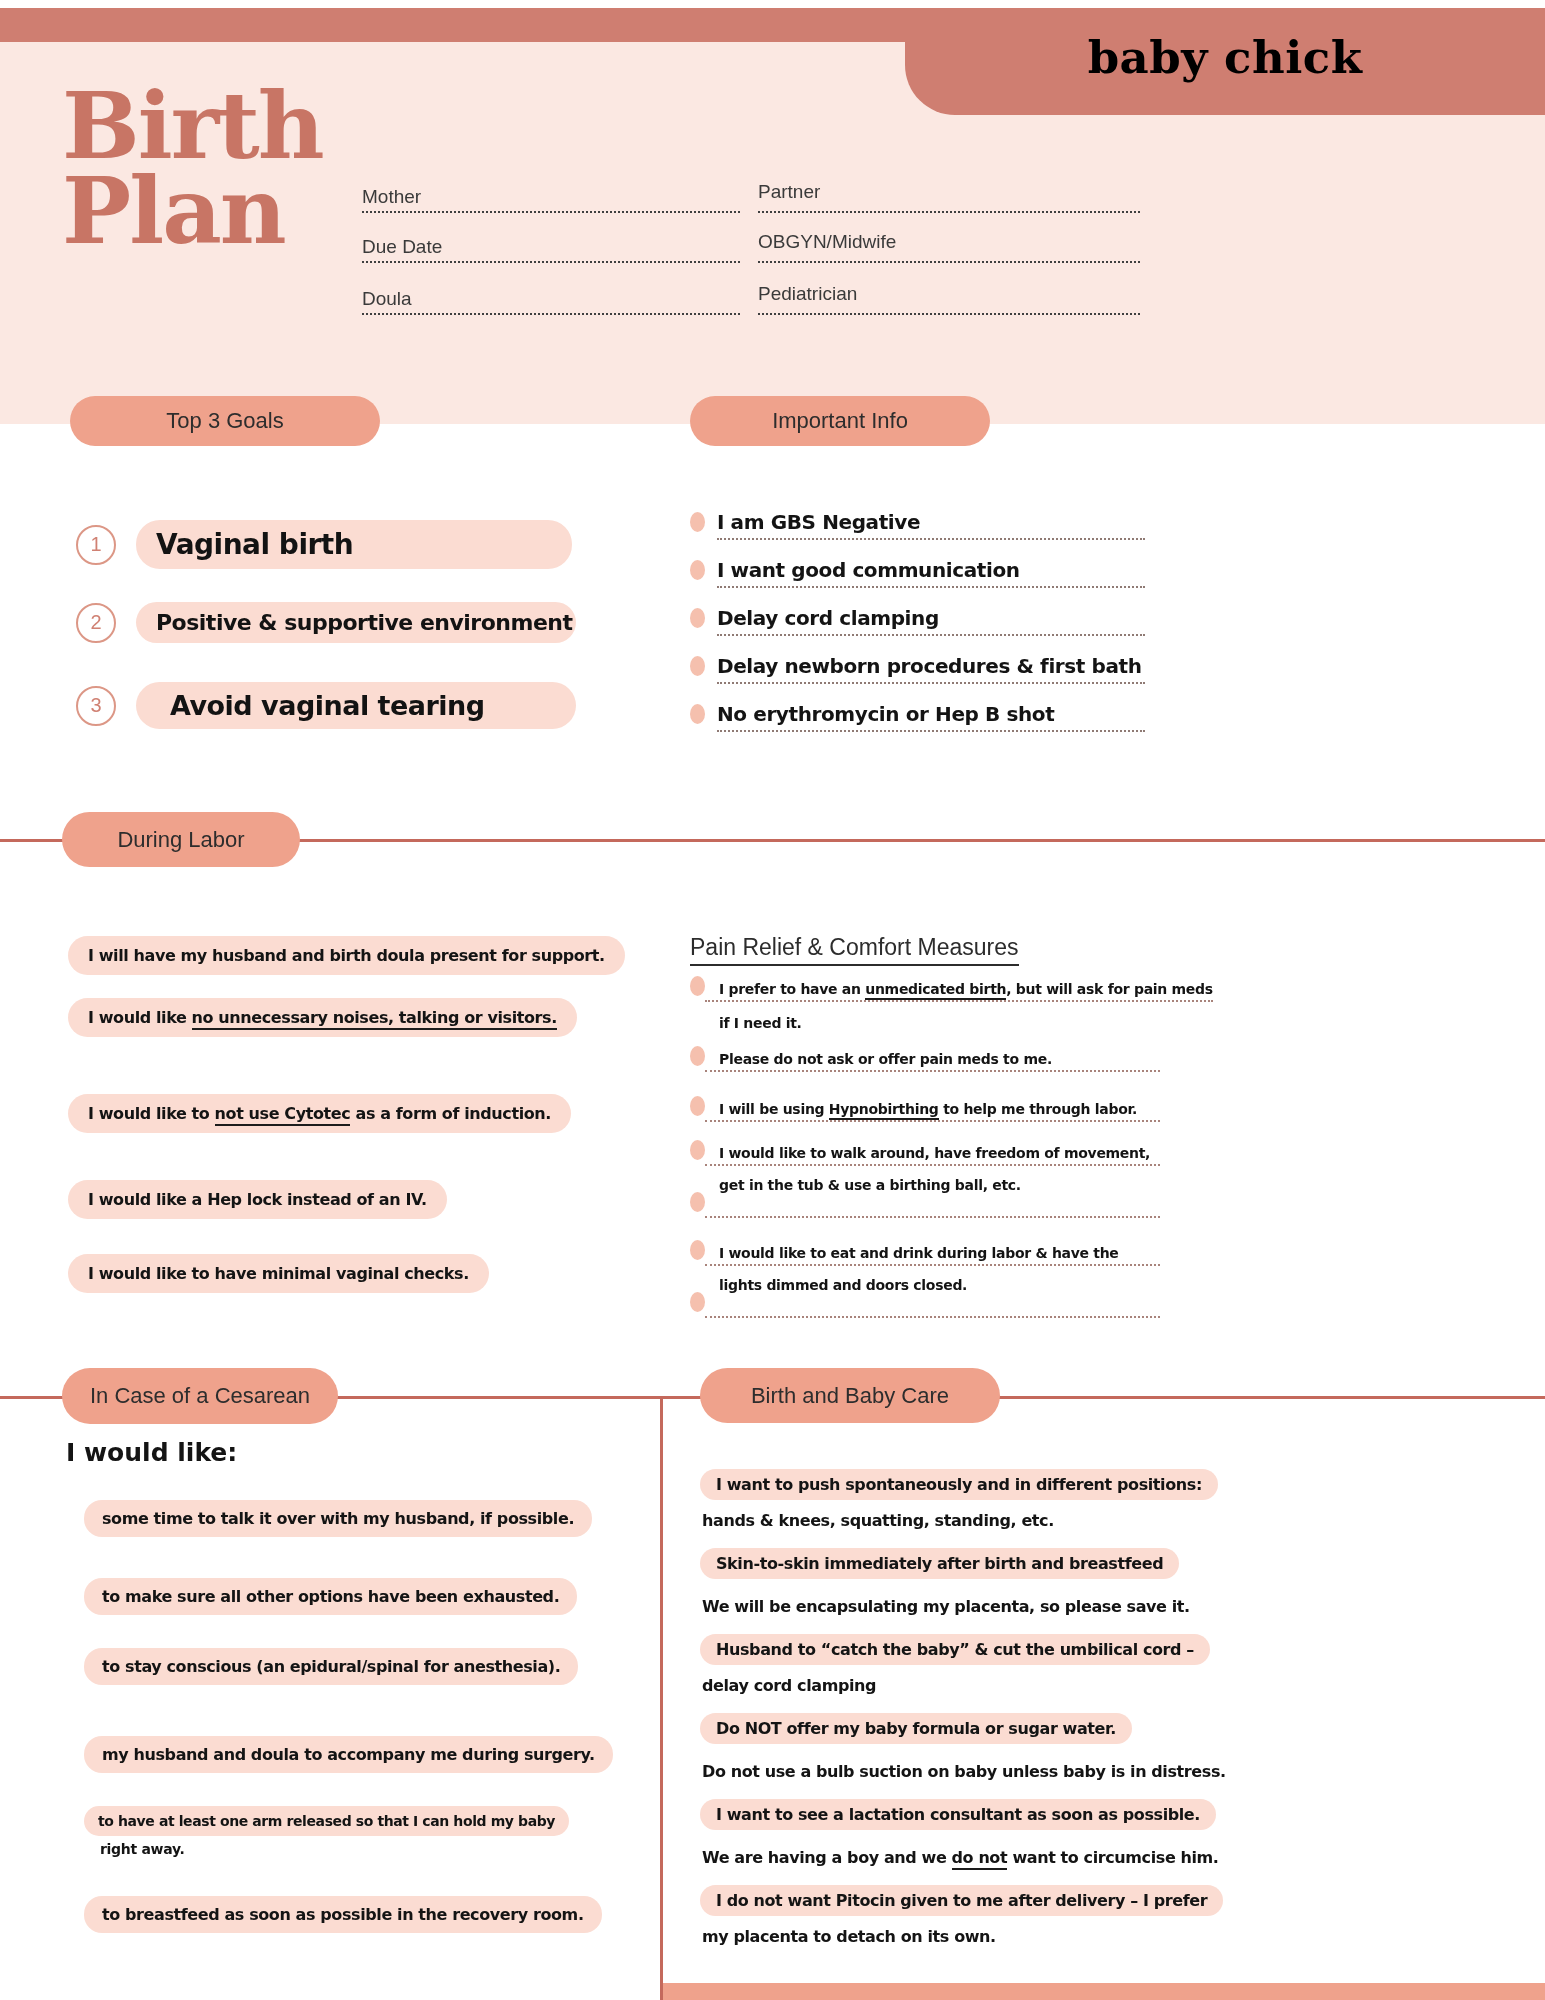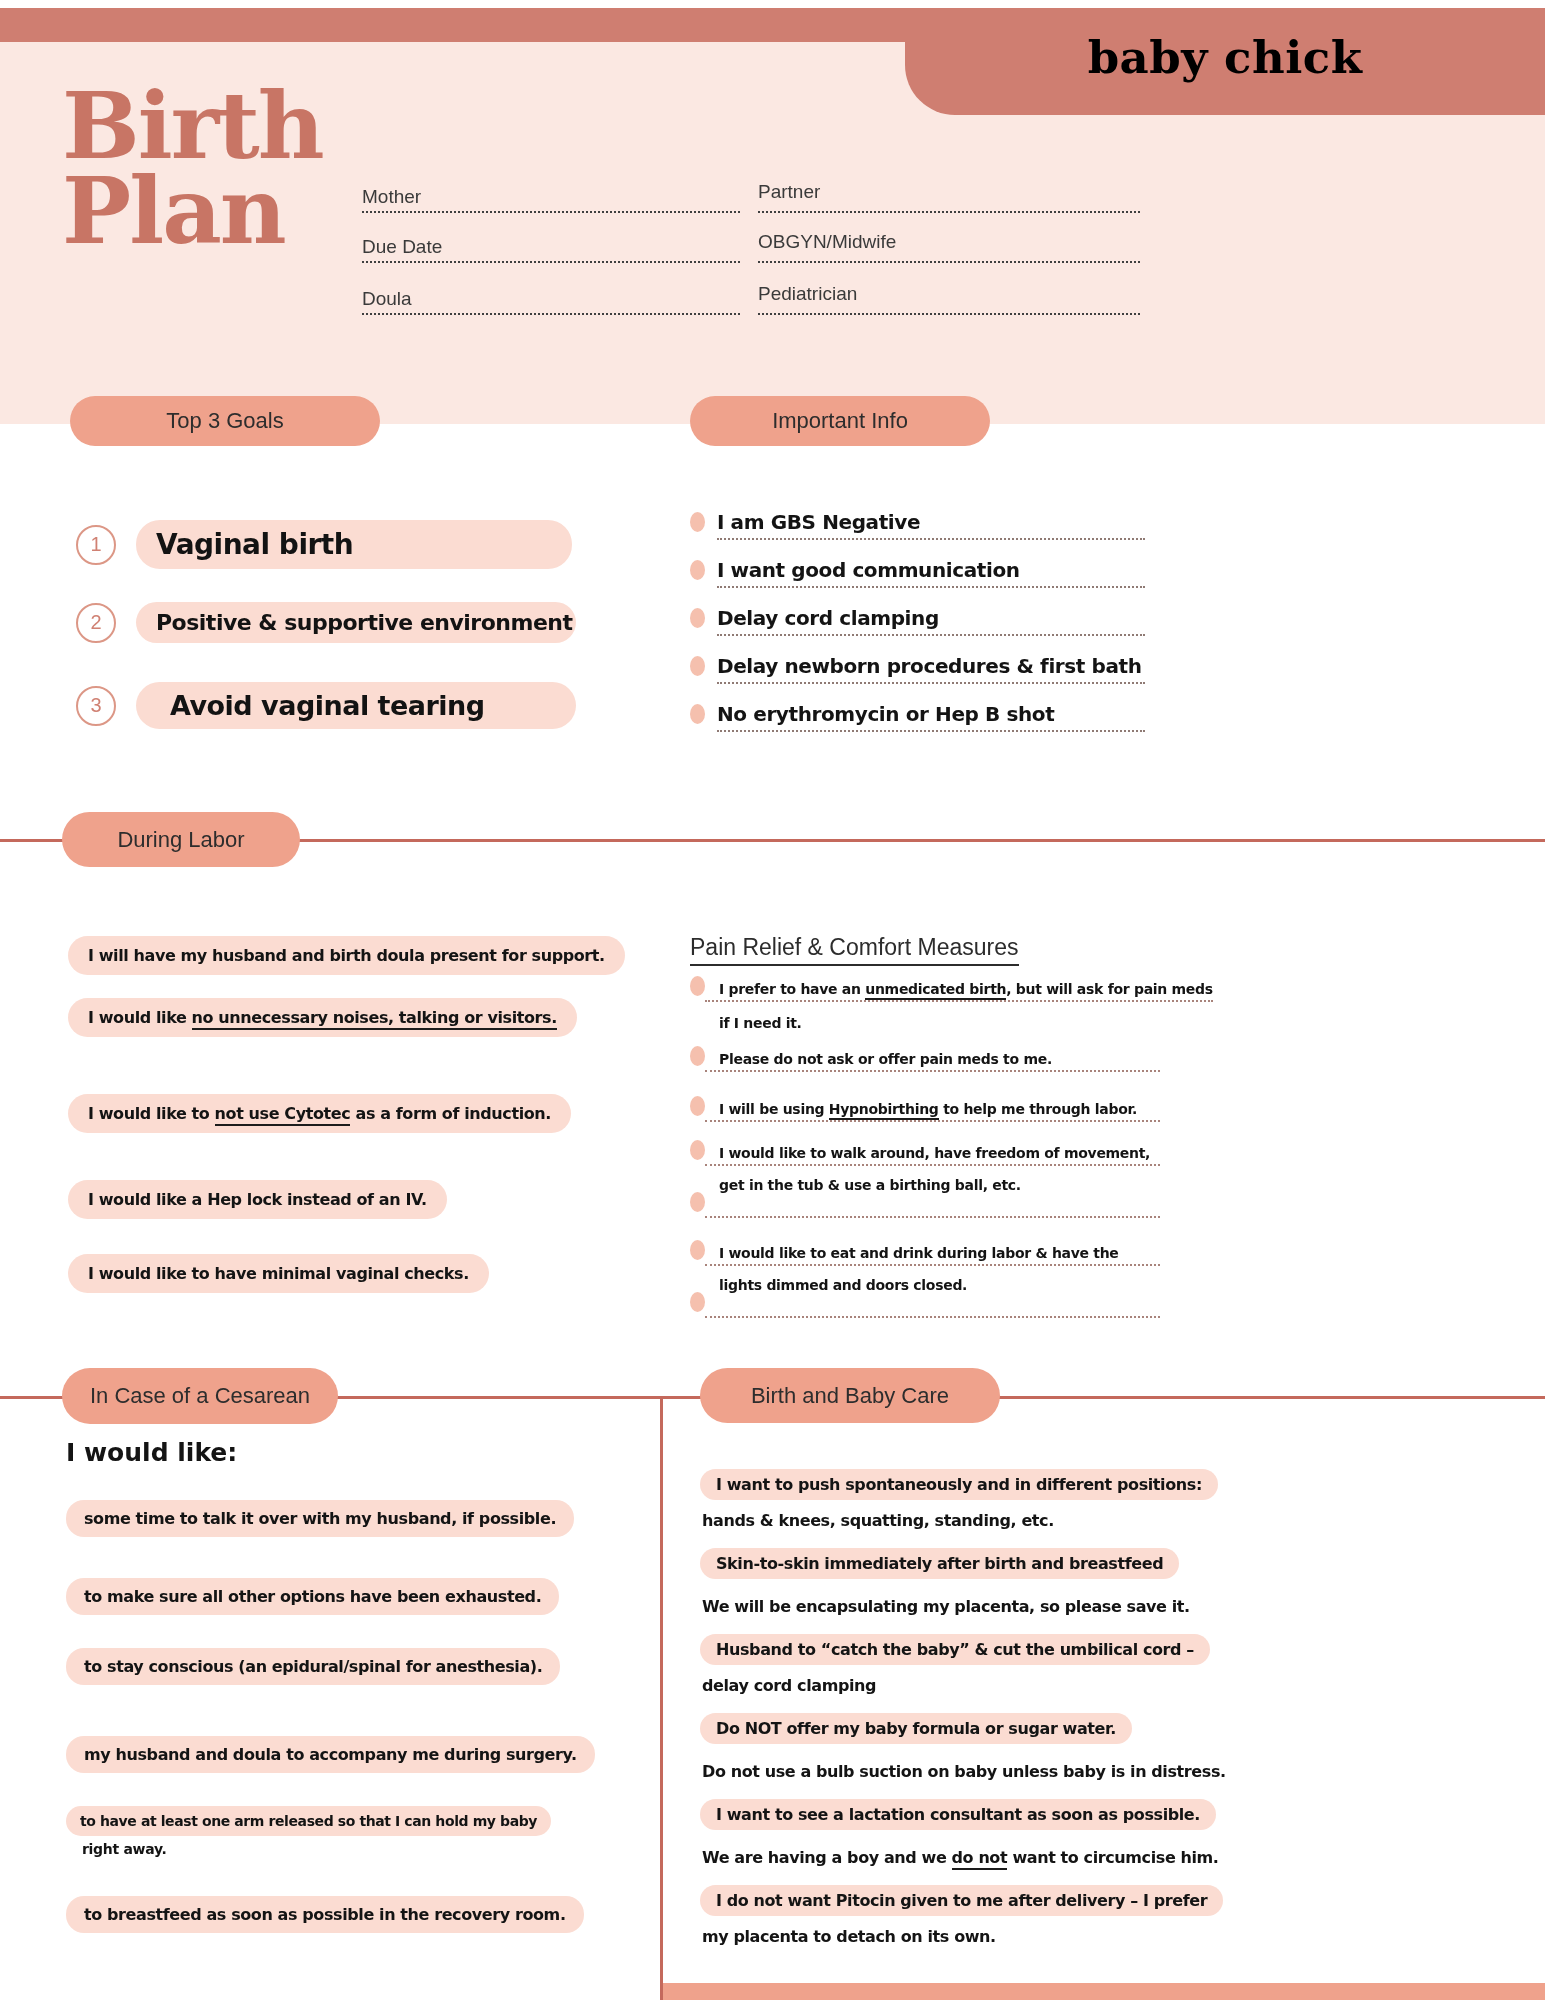--- a/index.html
+++ b/index.html
@@ -78,21 +78,21 @@
   .pr-row:nth-child(4){height:40px;margin-top:10px;} .pr-row:nth-child(5){height:36px;margin-top:8px;}
   .pr-row:nth-child(6){height:30px;} .pr-row:nth-child(7){height:22px;}
   .pr-row:nth-child(8){height:38px;margin-top:10px;} .pr-row:nth-child(9){height:30px;} .pr-row:nth-child(10){height:22px;}
 
   
   .u{border-bottom:2.5px solid #1c1c1c;padding-bottom:1px;}
 
   
   .cs-intro{position:absolute;left:66px;top:1438px;font-family:"DejaVu Sans",sans-serif;font-weight:bold;
             font-size:25px;color:#141414;z-index:2;}
-  .cs-item{position:absolute;left:66px;z-index:2;}
+  .cs-item{position:absolute;left:84px;z-index:2;}
   .cs-item:nth-of-type(1){top:1500px;} .cs-item:nth-of-type(2){top:1578px;}
   .cs-item:nth-of-type(3){top:1648px;} .cs-item:nth-of-type(4){top:1736px;}
   .cs-item:nth-of-type(5){top:1806px;} .cs-item:nth-of-type(6){top:1896px;}
   .pill-line{display:inline-block;background:var(--highlight,#fbdcd2);border-radius:18px;padding:9px 18px;
              font-family:"DejaVu Sans",sans-serif;font-weight:bold;font-size:16px;letter-spacing:-0.4px;
              white-space:nowrap;color:#141414;}
   .cs-item.small .pill-line{font-size:14px;padding:7px 14px;}
   .cs-line2{font-family:"DejaVu Sans",sans-serif;font-weight:bold;font-size:14px;letter-spacing:-0.3px;
             color:#141414;padding:5px 0 0 16px;}
 

